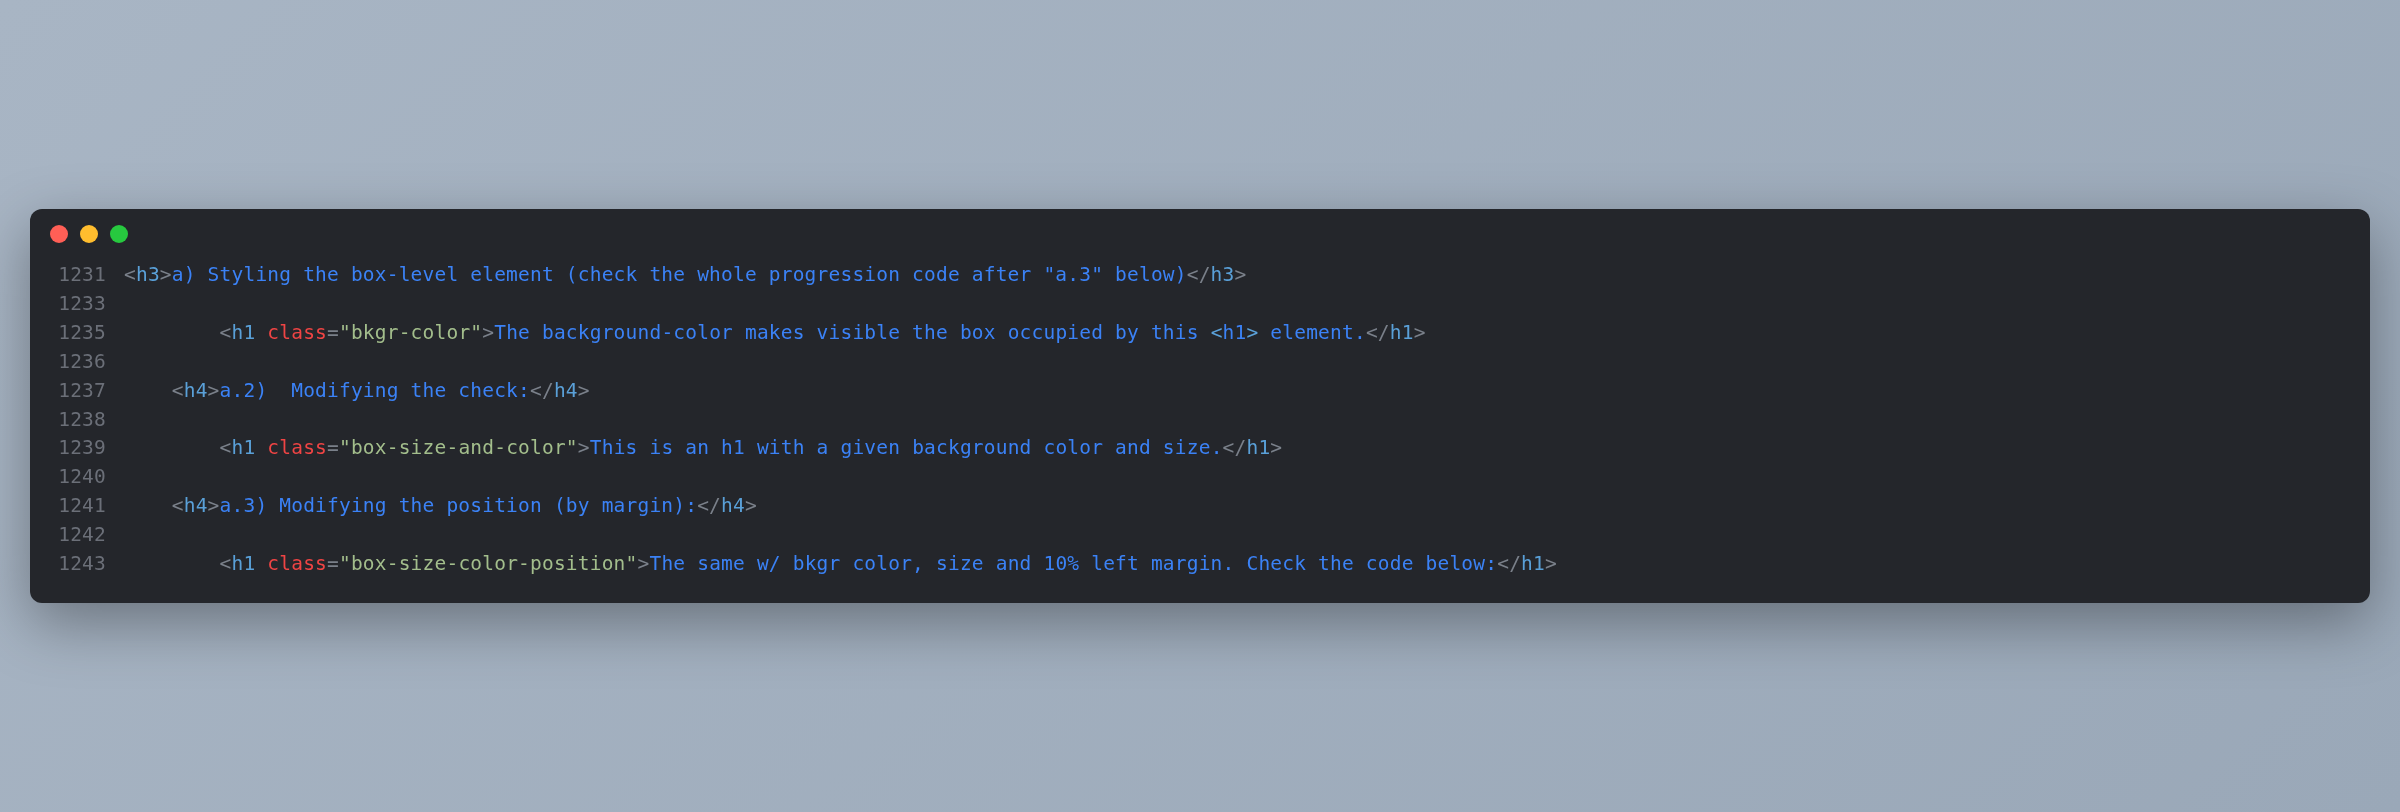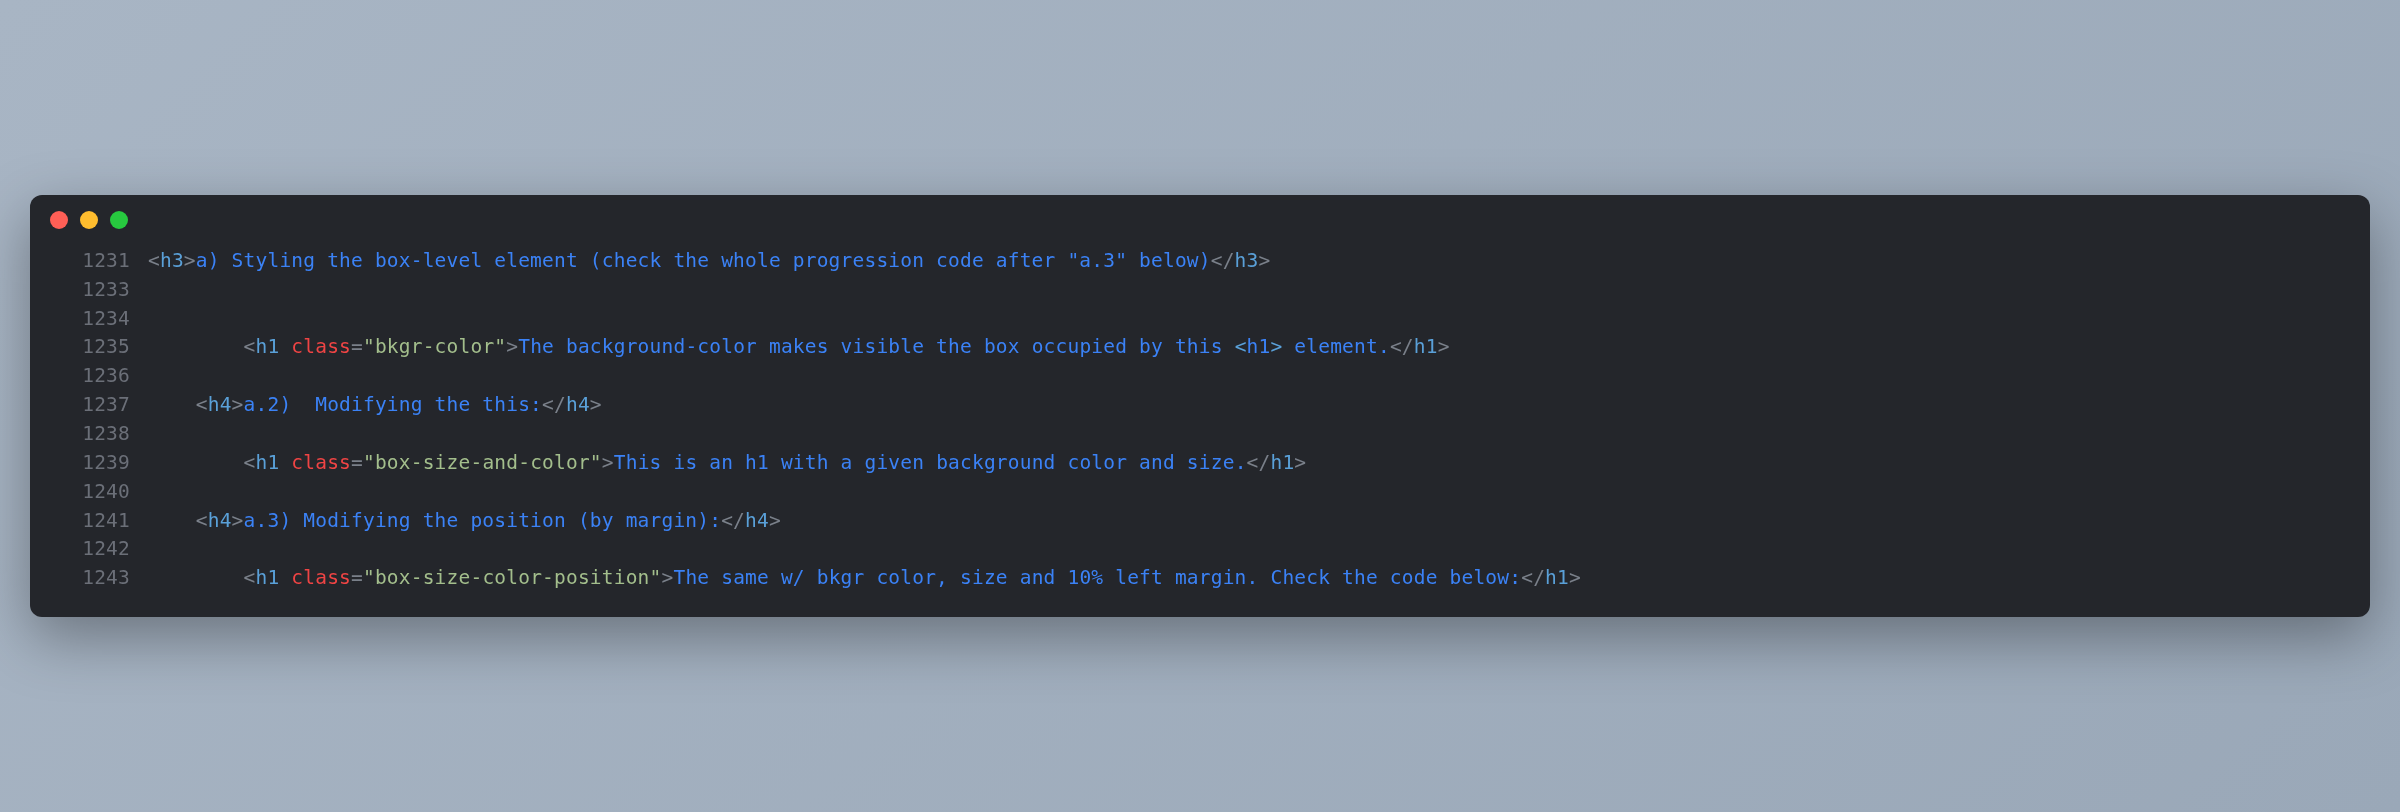--- a/index.html
+++ b/index.html
@@ -27,21 +27,21 @@
   }
   .traffic-light {
     width: 18px;
     height: 18px;
     border-radius: 50%;
   }
   .red { background: #ff5f56; }
   .yellow { background: #ffbd2e; }
   .green { background: #27c93f; }
   .code-area {
-    padding: 10px 24px 24px 40px;
+    padding: 10px 24px 24px 16px;
     font-size: 19.5px;
     line-height: 1.48;
     letter-spacing: 0.2px;
   }
   .code-line {
     display: flex;
     white-space: pre;
   }
   .gutter {
     color: #6b6f78;
@@ -64,24 +64,23 @@
 
 <div class="window">
   <div class="titlebar">
     <div class="traffic-light red"></div>
     <div class="traffic-light yellow"></div>
     <div class="traffic-light green"></div>
   </div>
   <div class="code-area" id="code-area">
       <div class="code-line"><span class="gutter">1231</span><span class="line-content"><span class="punct">&lt;</span><span class="tag">h3</span><span class="punct">&gt;</span><span class="text">a) Styling the box-level element (check the whole progression code after "a.3" below)</span><span class="punct">&lt;/</span><span class="tag">h3</span><span class="punct">&gt;</span></span></div>
       <div class="code-line"><span class="gutter">1233</span></div>
-      <div class="code-line"><span class="gutter">1234</span><span class="line-content"></span></div>
       <div class="code-line"><span class="gutter">1235</span><span class="line-content">        <span class="punct">&lt;</span><span class="tag">h1</span><span class="text"> </span><span class="attr">class</span><span class="punct">=</span><span class="string">"bkgr-color"</span><span class="punct">&gt;</span><span class="text">The background-color makes visible the box occupied by this </span><span class="entity">&lt;</span><span class="text">h1</span><span class="entity">&gt;</span><span class="text"> element.</span><span class="punct">&lt;/</span><span class="tag">h1</span><span class="punct">&gt;</span></span></div>
       <div class="code-line"><span class="gutter">1236</span><span class="line-content"></span></div>
-      <div class="code-line"><span class="gutter">1237</span><span class="line-content">    <span class="punct">&lt;</span><span class="tag">h4</span><span class="punct">&gt;</span><span class="text">a.2)  Modifying the this:</span><span class="punct">&lt;/</span><span class="tag">h4</span><span class="punct">&gt;</span></span></div>
+      <div class="code-line"><span class="gutter">1237</span><span class="line-content">    <span class="punct">&lt;</span><span class="tag">h4</span><span class="punct">&gt;</span><span class="text">a.2)  Modifying the check:</span><span class="punct">&lt;/</span><span class="tag">h4</span><span class="punct">&gt;</span></span></div>
       <div class="code-line"><span class="gutter">1238</span><span class="line-content"></span></div>
       <div class="code-line"><span class="gutter">1239</span><span class="line-content">        <span class="punct">&lt;</span><span class="tag">h1</span><span class="text"> </span><span class="attr">class</span><span class="punct">=</span><span class="string">"box-size-and-color"</span><span class="punct">&gt;</span><span class="text">This is an h1 with a given background color and size.</span><span class="punct">&lt;/</span><span class="tag">h1</span><span class="punct">&gt;</span></span></div>
       <div class="code-line"><span class="gutter">1240</span><span class="line-content"></span></div>
       <div class="code-line"><span class="gutter">1241</span><span class="line-content">    <span class="punct">&lt;</span><span class="tag">h4</span><span class="punct">&gt;</span><span class="text">a.3) Modifying the position (by margin):</span><span class="punct">&lt;/</span><span class="tag">h4</span><span class="punct">&gt;</span></span></div>
       <div class="code-line"><span class="gutter">1242</span><span class="line-content"></span></div>
       <div class="code-line"><span class="gutter">1243</span><span class="line-content">        <span class="punct">&lt;</span><span class="tag">h1</span><span class="text"> </span><span class="attr">class</span><span class="punct">=</span><span class="string">"box-size-color-position"</span><span class="punct">&gt;</span><span class="text">The same w/ bkgr color, size and 10% left margin. Check the code below:</span><span class="punct">&lt;/</span><span class="tag">h1</span><span class="punct">&gt;</span></span></div>
     </div>
 </div>
 
 </body></html>

